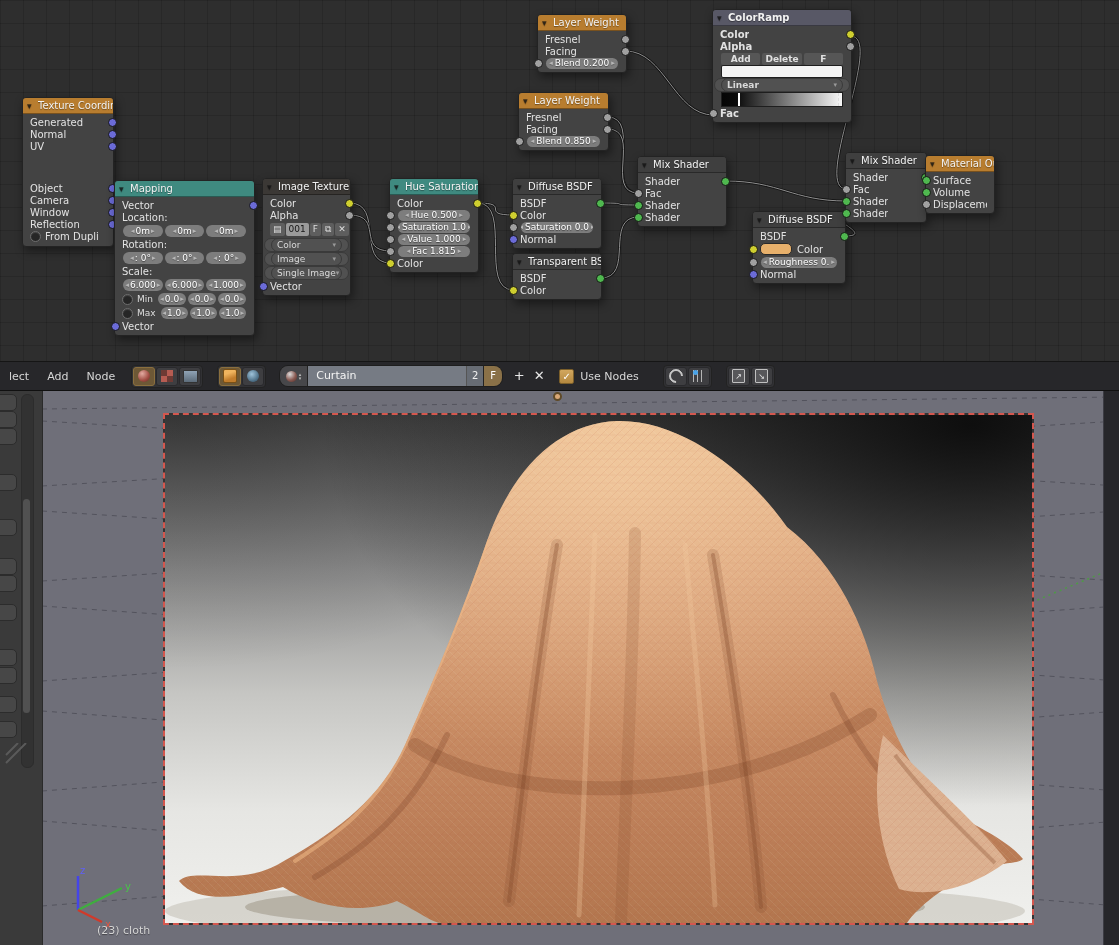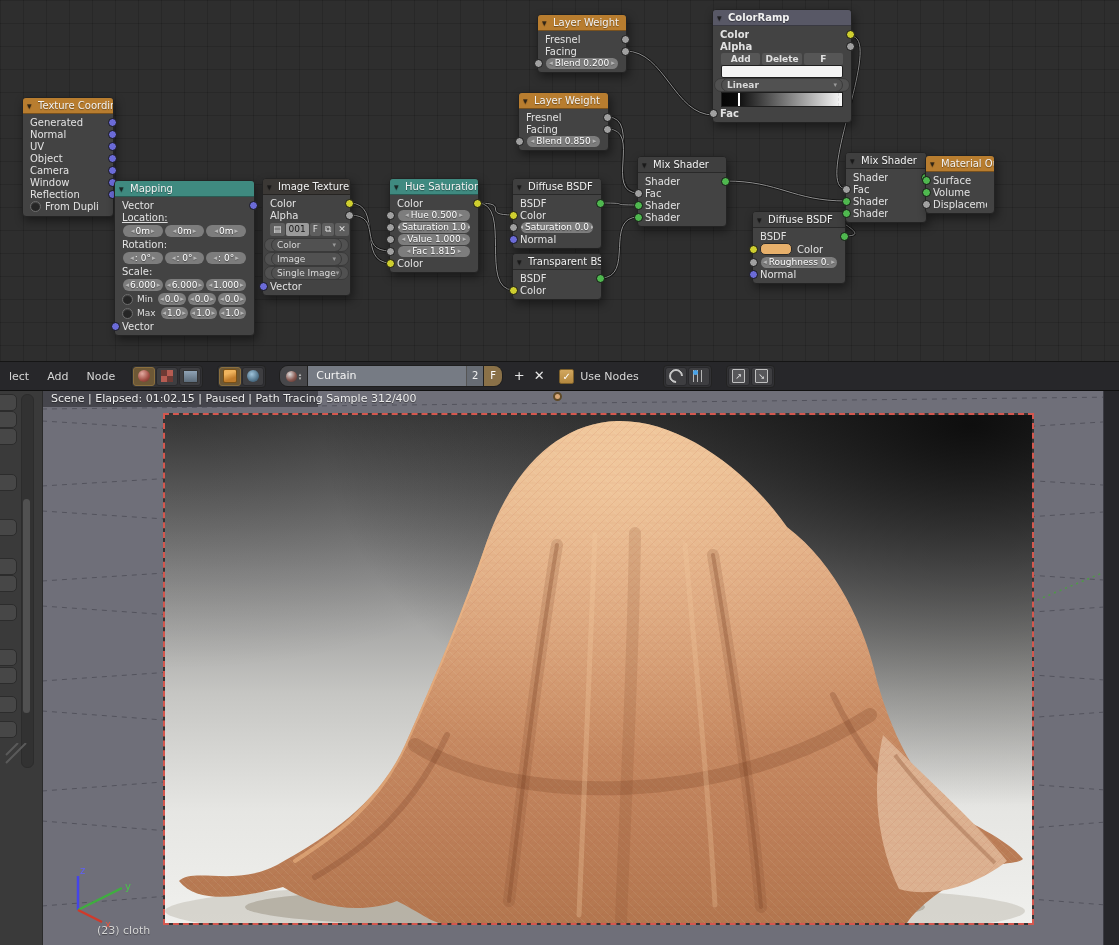--- a/index.html
+++ b/index.html
@@ -169,21 +169,21 @@
               <span class="sock r" style="background: rgb(107, 107, 216);"></span>
             </div>
             <div class="nrow out" style="height: 12px;">
               <span class="rlab">Normal</span>
               <span class="sock r" style="background: rgb(107, 107, 216);"></span>
             </div>
             <div class="nrow out" style="height: 12px;">
               <span class="rlab">UV</span>
               <span class="sock r" style="background: rgb(107, 107, 216);"></span>
             </div>
-            <div class="nrow out" style="height: 12px;">
+            <div class="nrow out" style="height: 12px; margin-top: 30px;">
               <span class="rlab">Object</span>
               <span class="sock r" style="background: rgb(107, 107, 216);"></span>
             </div>
             <div class="nrow out" style="height: 12px;">
               <span class="rlab">Camera</span>
               <span class="sock r" style="background: rgb(107, 107, 216);"></span>
             </div>
             <div class="nrow out" style="height: 12px;">
               <span class="rlab">Window</span>
               <span class="sock r" style="background: rgb(107, 107, 216);"></span>
@@ -201,21 +201,21 @@
         <div class="node" style="left: 114px; top: 180px; width: 139px;">
           <div class="ntitle" style="background: rgb(63, 138, 128);">
             <span class="tri">▼</span>
             <span class="tl">Mapping</span>
           </div>
           <div class="nbody">
             <div class="nrow out" style="height: 12px;">
               <span class="rlab">Vector</span>
               <span class="sock r" style="background: rgb(107, 107, 216);"></span>
             </div>
-            <div class="nrow lbl" style="height: 13px; text-decoration: underline;">
+            <div class="nrow lbl" style="height: 13px;">
               <span class="rlab">Location:</span>
             </div>
             <div class="nrow triple" style="height: 14px;">
               <div class="cell">
                 <span class="arr">◂</span>
                 <span>0m</span>
                 <span class="arr">▸</span>
               </div>
               <div class="cell">
                 <span class="arr">◂</span>
@@ -790,24 +790,20 @@
           <path d="M430,120 C424,260 418,390 414,500" stroke="rgba(244,206,162,.3)" stroke-width="5"></path>
           <path d="M520,130 C532,260 544,380 550,490" stroke="rgba(244,206,162,.28)" stroke-width="5"></path>
           <path d="M322,126 C300,190 272,258 240,330 C212,392 170,420 130,446" stroke="rgba(240,186,134,.55)" stroke-width="4"></path>
         </g>
         <path d="M718,320 C762,364 812,408 842,446 C812,470 768,484 734,474 C712,428 706,372 718,320 Z" fill="#dcb190"></path>
         <path d="M718,320 C762,364 812,408 842,446 C812,470 768,484 734,474 C712,428 706,372 718,320 Z" fill="url(#linen)" opacity=".45"></path>
         <path d="M730,340 C760,380 800,418 830,448" stroke="rgba(140,84,52,.35)" stroke-width="4" fill="none"></path>
       </svg>
     </div>
 
-    <div id="status">
-      <div class="sbg"></div>
-      <div class="stext">Scene | Elapsed: 01:02.15 | Paused | Path Tracing Sample 312/400</div>
-    </div>
     <div id="vp-dot"></div>
 
     <svg id="axis" width="90" height="70">
       <line x1="28" y1="48" x2="28" y2="14" stroke="#4545e8" stroke-width="2.5"></line>
       <line x1="28" y1="48" x2="72" y2="26" stroke="#3fae3f" stroke-width="2.5"></line>
       <line x1="28" y1="48" x2="52" y2="60" stroke="#d03a2a" stroke-width="2.5"></line>
       <text x="30" y="12" fill="#6060f5" font-size="10">z</text>
       <text x="75" y="28" fill="#49c549" font-size="10">y</text>
       <text x="55" y="66" fill="#e05540" font-size="10">x</text>
     </svg>

